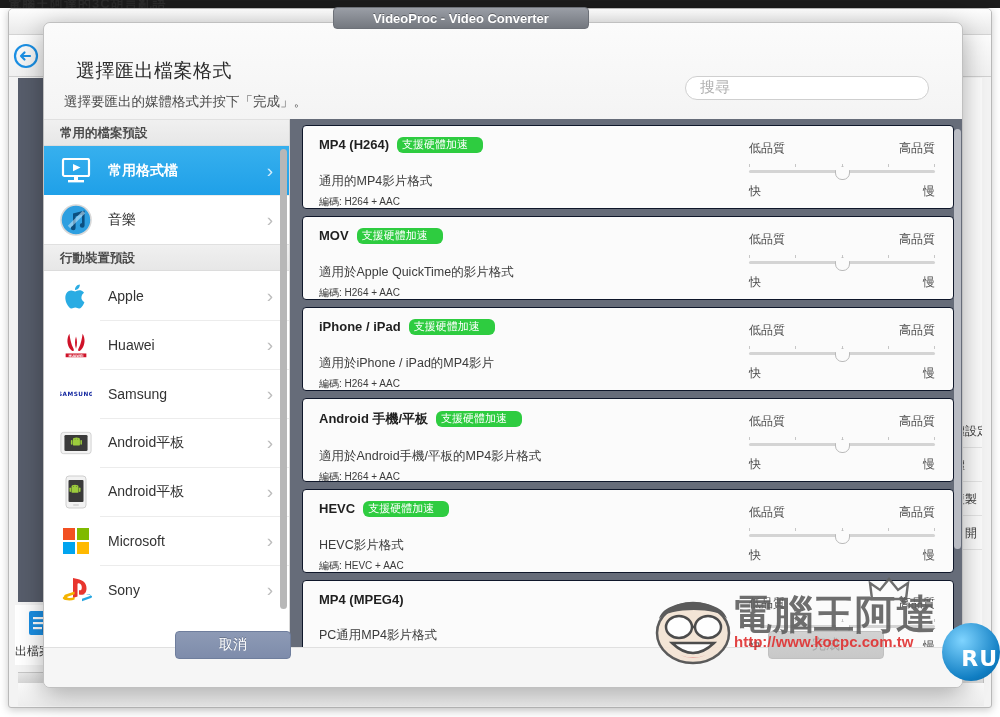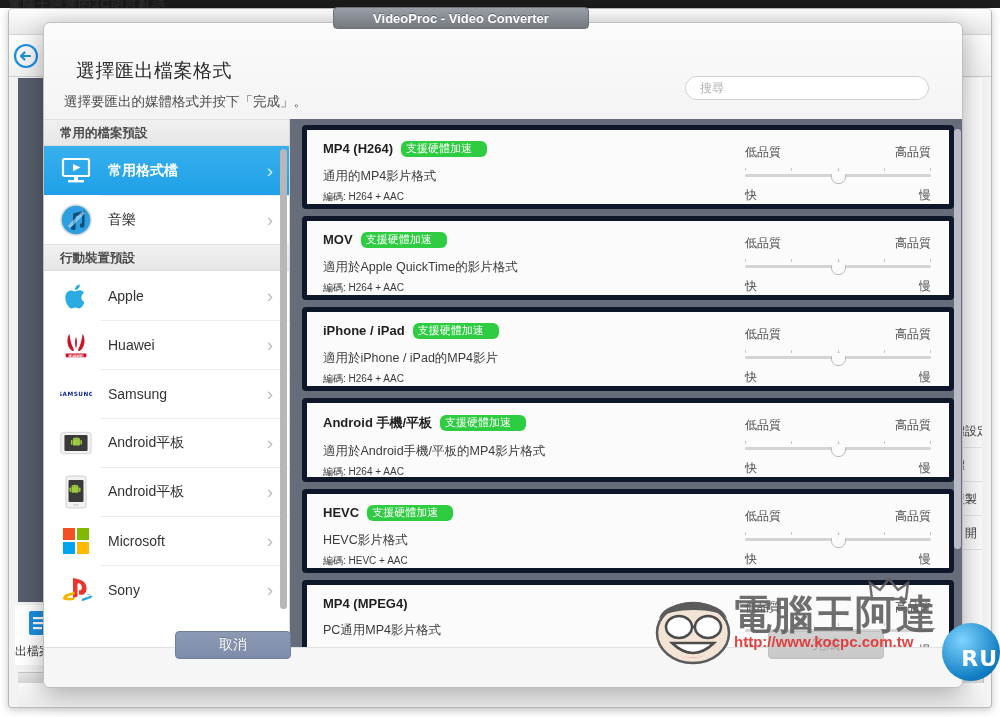--- a/index.html
+++ b/index.html
@@ -132,22 +132,22 @@
     position: absolute; right: 33px; top: 53px;
     width: 244px; height: 24px;
     background: #ffffff;
     border: 1px solid #cfcfcf;
     border-radius: 12px;
   }
   .search-box input {
     width: 100%; height: 100%;
     border: 0; outline: 0; background: transparent;
     padding: 0 12px 0 14px;
-    font-size: 12px; color: #404040;
-    font-family: Liberation Sans, sans-serif;
+    font-size: 15px; color: #404040;
+    font-family: Liberation Mono, monospace;
   }
   .search-box input::placeholder { color: #b2b2b2; }
 
   
   .sidebar {
     position: absolute; left: 0; top: 96px;
     width: 246px; height: 530px;
     background: #ffffff;
     border-right: 1px solid #d8d8d8;
     overflow: hidden;
@@ -198,41 +198,41 @@
   .content {
     position: absolute; left: 246px; top: 96px;
     width: 674px; height: 530px;
     background: #666c79;
     padding: 6px 10px 0 12px;
     overflow: hidden;
   }
   .card {
     position: relative;
     background: #fbfbfb;
-    border: 5px solid #0f172a;
+    border: 1px solid #0f172a;
     border-radius: 4px;
     height: 84px;
     margin-bottom: 7px;
     padding: 11px 0 0 16px;
   }
   .card-title-row { display: flex; align-items: center; }
   .card-title {
     font-size: 13px; font-weight: bold; color: #1f1f1f;
   }
   .badge {
     margin-left: 8px;
     background: #2ecc40;
     color: #ffffff;
     font-size: 11px;
     padding: 1px 15px 2px 5px;
     border-radius: 6px;
     line-height: 1.15;
   }
   .card-desc {
-    margin-top: 11px;
+    margin-top: 20px;
     font-size: 12.5px; color: #3b3b3b;
   }
   .card-codec {
     margin-top: 5px;
     font-size: 10px; color: #3b3b3b;
   }
 
   .quality {
     position: absolute; right: 18px; top: 14px;
     width: 186px; height: 58px;

